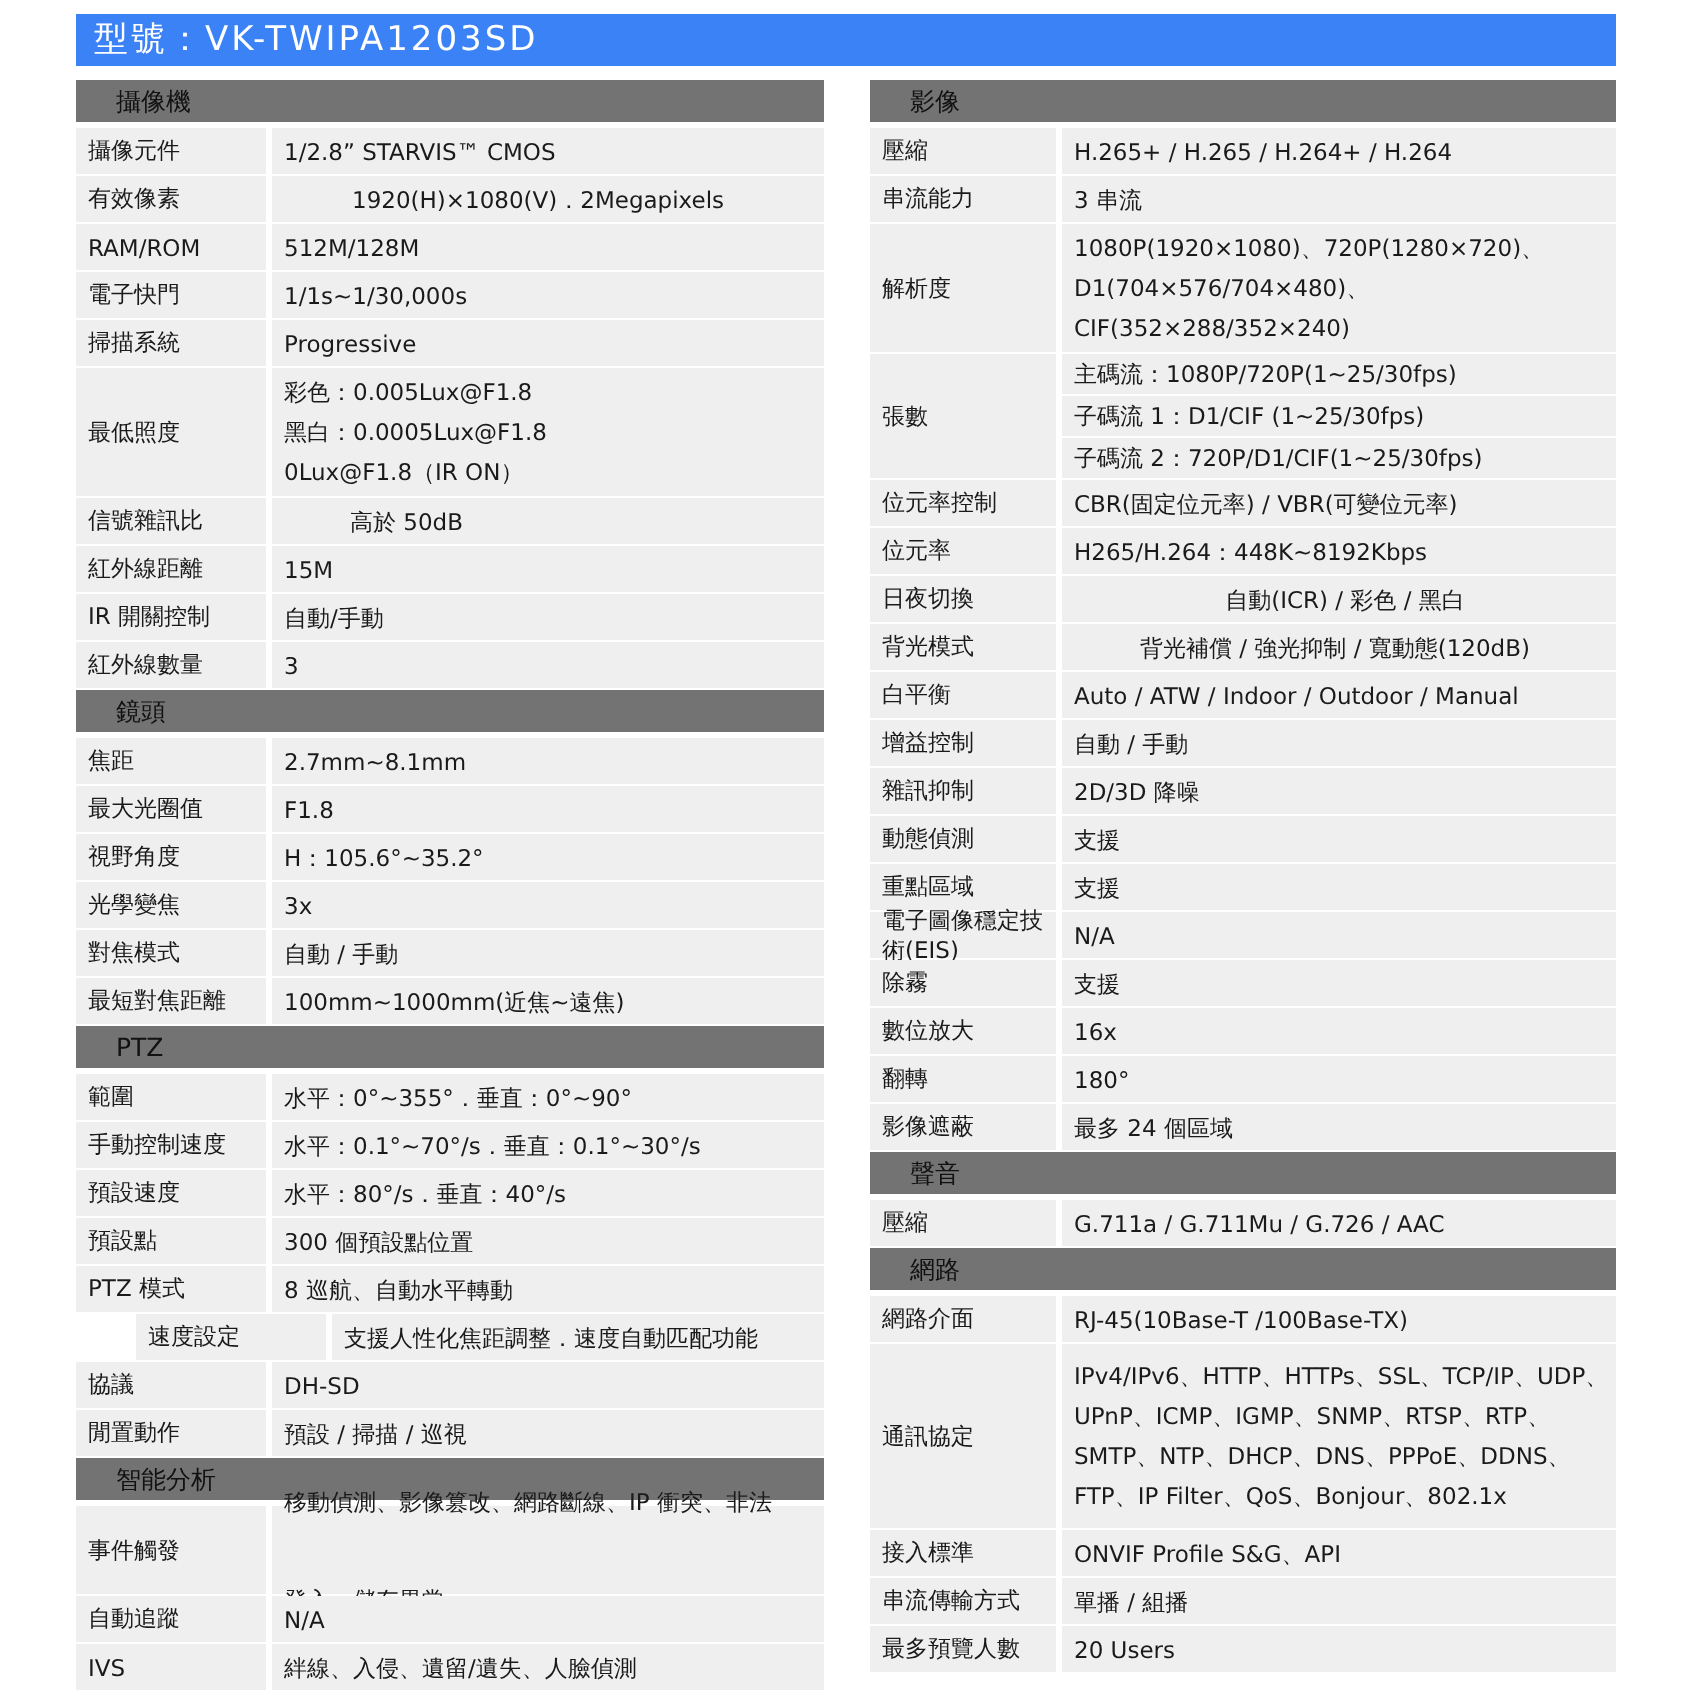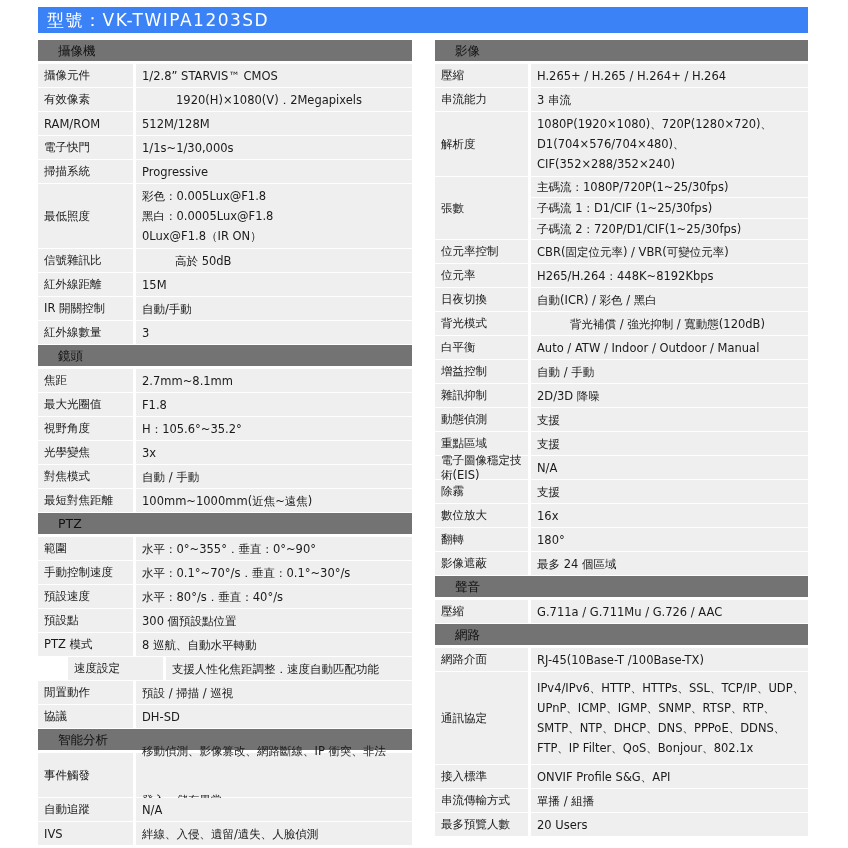--- a/index.html
+++ b/index.html
@@ -157,29 +157,29 @@
         <span class="vline">8 巡航、自動水平轉動</span>
       </div>
     </div>
     <div class="row">
       <div class="lab" style="height: 23px; margin-left: 30px;">速度設定</div>
       <div class="val" style="height: 23px;">
         <span class="vline">支援人性化焦距調整．速度自動匹配功能</span>
       </div>
     </div>
     <div class="row">
+      <div class="lab" style="height: 23px;">協議</div>
+      <div class="val" style="height: 23px;">
+        <span class="vline">DH-SD</span>
+      </div>
+    </div>
+    <div class="row">
       <div class="lab" style="height: 23px;">閒置動作</div>
       <div class="val" style="height: 23px;">
         <span class="vline">預設 / 掃描 / 巡視</span>
-      </div>
-    </div>
-    <div class="row">
-      <div class="lab" style="height: 23px;">協議</div>
-      <div class="val" style="height: 23px;">
-        <span class="vline">DH-SD</span>
       </div>
     </div>
     <div class="sec">智能分析</div>
     <div class="row">
       <div class="lab" style="height: 44px;">事件觸發</div>
       <div class="val" style="height: 44px; gap: 29px;">
         <span class="vline">移動偵測、影像篡改、網路斷線、IP 衝突、非法</span>
         <span class="vline">登入、儲存異常</span>
       </div>
     </div>
@@ -239,21 +239,21 @@
       </div>
     </div>
     <div class="row">
       <div class="lab" style="height: 23px;">位元率</div>
       <div class="val" style="height: 23px;">
         <span class="vline">H265/H.264：448K~8192Kbps</span>
       </div>
     </div>
     <div class="row">
       <div class="lab" style="height: 23px;">日夜切換</div>
-      <div class="val" style="height: 23px;">
+      <div class="val" style="height: 23px; align-items: center;">
         <span class="vline">自動(ICR) / 彩色 / 黑白</span>
       </div>
     </div>
     <div class="row">
       <div class="lab" style="height: 23px;">背光模式</div>
       <div class="val" style="height: 23px; padding-left: 39px;">
         <span class="vline">背光補償 / 強光抑制 / 寬動態(120dB)</span>
       </div>
     </div>
     <div class="row">

